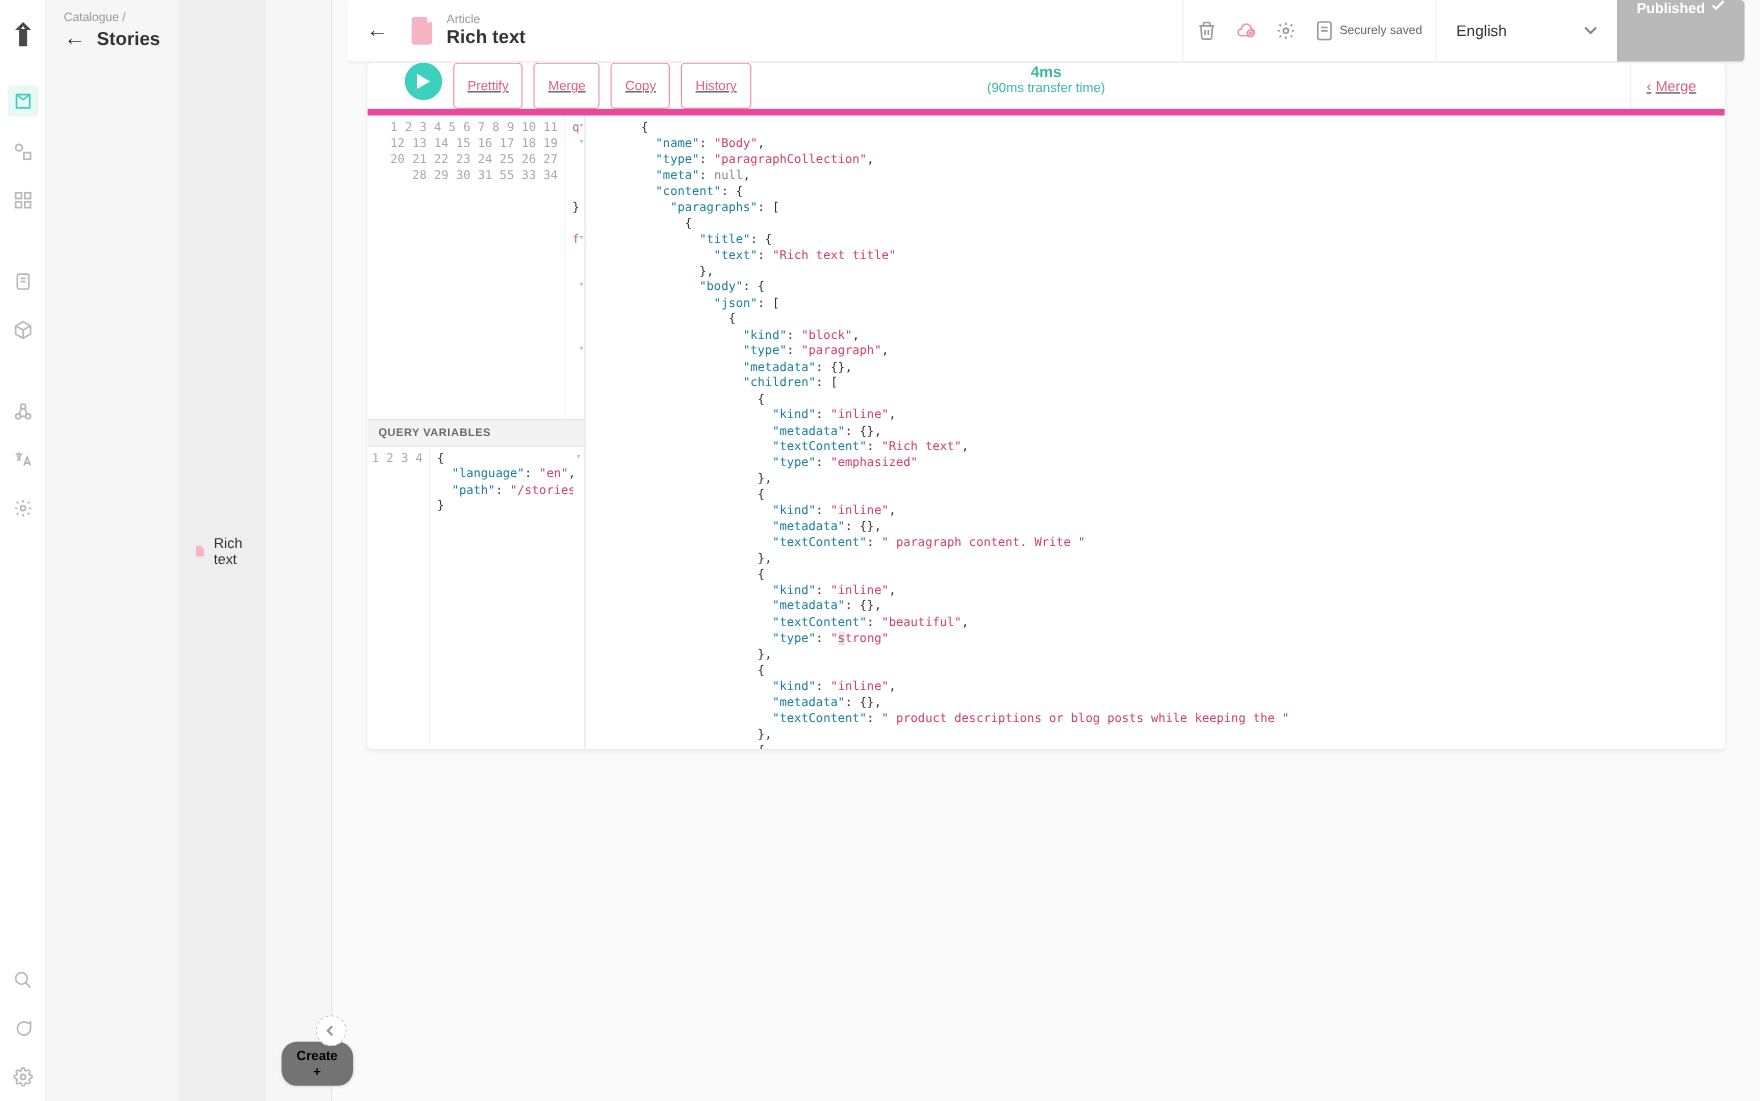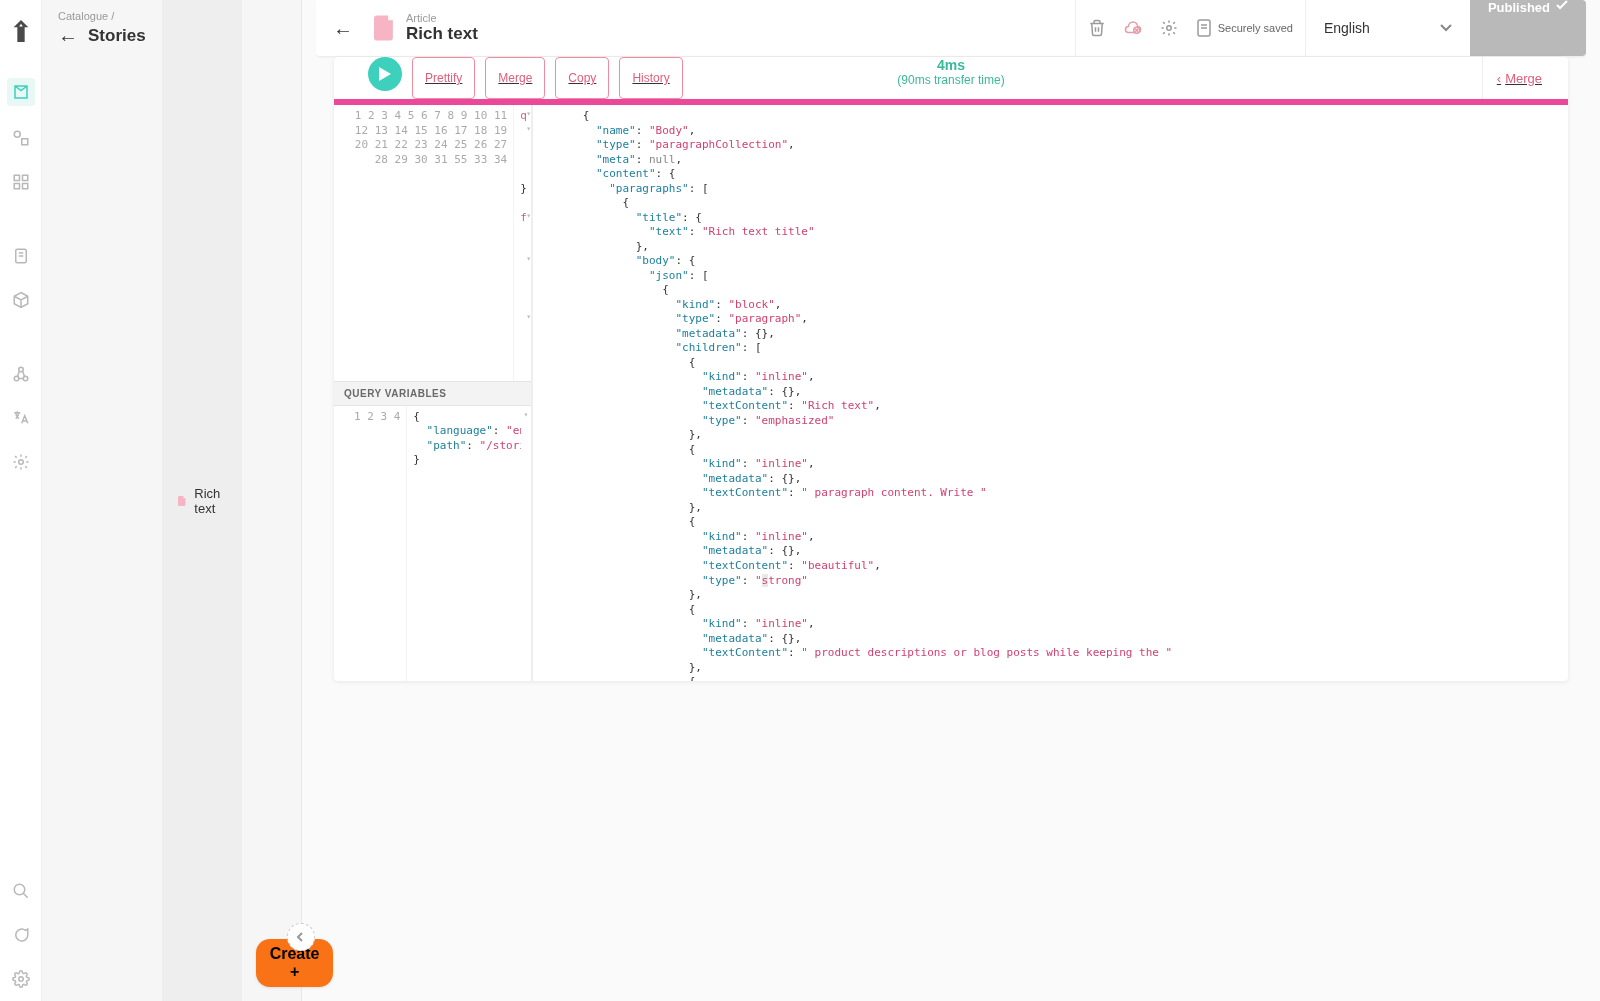--- a/index.html
+++ b/index.html
@@ -16,21 +16,21 @@
 
 .sidebar { width: 260px; background: #f6f6f6; border-right: 1px solid #e8e8e8; display: flex; flex-direction: row; position: relative; }
 .sidebar-header { padding: 10px 16px; }
 .breadcrumb { font-size: 11px; color: #9a9a9a; }
 .sidebar-title-row { display: flex; align-items: center; gap: 10px; margin-top: 2px; }
 .back-arrow { font-size: 20px; color: #333; cursor: pointer; }
 .sidebar-title { font-size: 17px; font-weight: 700; }
 .sidebar-item { display: flex; align-items: center; gap: 8px; padding: 10px 16px; background: #eeeeee; cursor: pointer; }
 .doc-icon { width: 14px; height: 16px; }
 .sidebar-footer { margin-top: auto; padding: 14px; }
-.create-btn { background: #f97316; border: none; border-radius: 14px; padding: 6px 14px; font-size: 16px; font-weight: 600; cursor: pointer; box-shadow: 0 1px 3px rgba(0,0,0,0.1); }
+.create-btn { background: #737373; border: none; border-radius: 14px; padding: 6px 14px; font-size: 12px; font-weight: 600; cursor: pointer; box-shadow: 0 1px 3px rgba(0,0,0,0.1); }
 .collapse-handle { position: absolute; right: -14px; bottom: 50px; width: 28px; height: 28px; border: 1px dashed #ccc; border-radius: 50%; background: #fff; display: flex; align-items: center; justify-content: center; cursor: pointer; }
 
 
 .main { flex: 1; background: #fafafa; display: flex; flex-direction: column; }
 .topbar { display: flex; align-items: center; background: #fff; border-bottom: 1px solid #eee; height: 57px; margin: 0 14px 0 14px; border-radius: 0 0 4px 4px; box-shadow: 0 1px 2px rgba(0,0,0,0.04); }
 .topbar-back { width: 54px; display: flex; align-items: center; justify-content: center; font-size: 20px; cursor: pointer; }
 .topbar-title-wrap { display: flex; align-items: center; gap: 10px; flex: 1; padding-left: 4px; }
 .topbar-labels .kicker { font-size: 11px; color: #9a9a9a; }
 .topbar-labels .title { font-size: 17px; font-weight: 700; }
 .topbar-actions { display: flex; align-items: center; border-left: 1px solid #eee; height: 100%; padding: 0 12px; gap: 18px; justify-content: space-between; }
@@ -57,21 +57,21 @@
 .docs-link::before { content: '‹'; margin-right: 4px; }
 
 .gql-body { flex: 1; display: flex; overflow: hidden; }
 .gql-left { width: 198px; border-right: 1px solid #eee; display: flex; flex-direction: column; }
 .editor { display: flex; flex: 1; overflow: hidden; font-family: 'Menlo', 'Consolas', monospace; font-size: 11px; line-height: 1.32; }
 .gutter { background: #fff; color: #aaa; text-align: right; padding: 4px 6px 4px 4px; user-select: none; border-right: 1px solid #f4f4f4; }
 .code { padding: 4px 6px; white-space: pre; overflow: hidden; position: relative; flex: 1; }
 .fold-col { width: 10px; background: #fff; color: #bbb; font-size: 8px; padding-top: 4px; }
 .fold-col div { height: 14.5px; text-align: center; }
 .vars-header { background: #f3f3f3; color: #6a6a6a; font-size: 10px; font-weight: 700; letter-spacing: 0.5px; padding: 6px 10px; border-top: 1px solid #e4e4e4; border-bottom: 1px solid #e4e4e4; }
-.vars-editor { height: 140px; margin-left: 16px; }
+.vars-editor { height: 140px; }
 
 .gql-right { flex: 1; padding: 4px 10px; font-family: 'Menlo', 'Consolas', monospace; font-size: 11px; line-height: 1.32; white-space: pre; overflow: hidden; border-left: 1px solid #eee; }
 
 
 .kw { color: #c75f8a; }
 .str { color: #d1416f; }
 .key { color: #1c7f9c; }
 .null { color: #888; }
 .hl { background: #e8e8e8; }
 </style>

